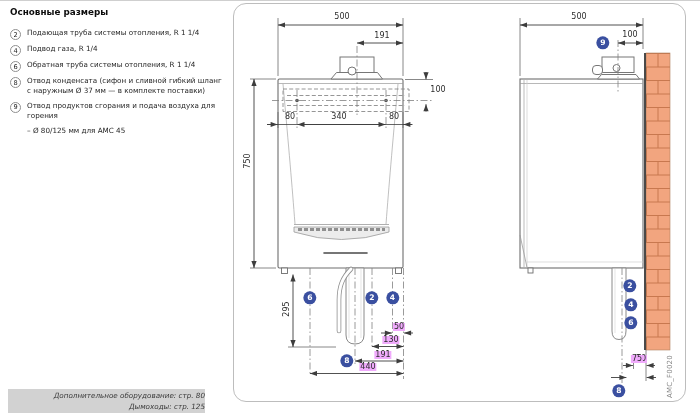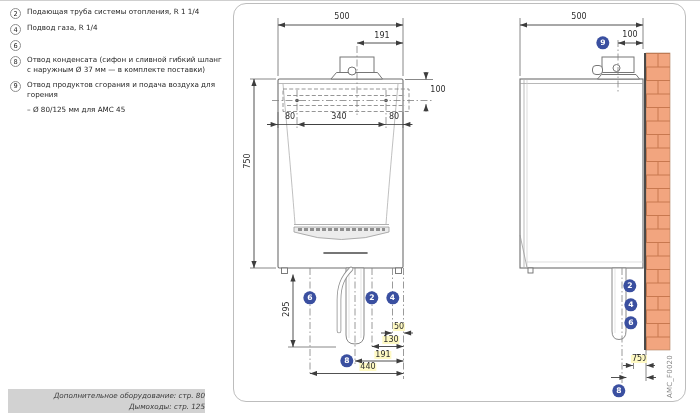--- a/index.html
+++ b/index.html
@@ -12,42 +12,44 @@
   .badge{flex:none;width:11px;height:11px;border:1px solid #8f8f8f;border-radius:50%;font-size:6.6px;color:#222;margin-top:1px;box-sizing:border-box;display:flex;align-items:center;justify-content:center}
   .li .txt{font-size:7.2px;line-height:1.45}
   .sub{font-size:7.2px;line-height:1.45;color:#262626;margin:0 0 2.5px 17px}
   
   .footnote{position:absolute;left:8px;top:389px;width:197px;height:24px;background:#d2d2d2;text-align:right;font-style:italic;font-size:7.2px;line-height:1.5;color:#3a3a3a;padding-top:2px;box-sizing:border-box}
   
   .panel{position:absolute;left:233px;top:3px;width:453px;height:399px;border:1.4px solid #bdbdbd;border-radius:13px;background:#fff;box-sizing:border-box;z-index:0}
   svg.draw{position:absolute;left:0;top:0;z-index:2}
   
   .dim{position:absolute;transform:translate(-50%,-50%);font-size:8px;line-height:1;color:#2c2c2c;white-space:nowrap;z-index:3}
-  .dim.bgw{background:#fef9c3;padding:0 1px}
+  .dim.bgw{background:#f0abfc;padding:0 1px}
   .dim.rot{transform:translate(-50%,-50%) rotate(-90deg)}
   
   .co{position:absolute;transform:translate(-50%,-50%);width:13.4px;height:13.4px;border-radius:50%;background:#3a4fa0;color:#fff;font-size:7.6px;font-weight:bold;display:flex;align-items:center;justify-content:center;z-index:4}
   .figcode{position:absolute;left:666px;top:342px;height:56px;writing-mode:vertical-rl;transform:rotate(180deg);font-size:7px;color:#878787;letter-spacing:.2px;z-index:3}
 </style>
 </head>
 <body>
 
 <div class="topline"></div>
 
 <section class="legend">
+  <h1>Основные размеры</h1>
   <div class="li">
     <span class="badge">2</span>
     <span class="txt">Подающая труба системы отопления, R 1 1/4</span>
   </div>
   <div class="li">
     <span class="badge">4</span>
     <span class="txt">Подвод газа, R 1/4</span>
   </div>
   <div class="li">
     <span class="badge">6</span>
+    <span class="txt">Обратная труба системы отопления, R 1 1/4</span>
   </div>
   <div class="li">
     <span class="badge">8</span>
     <span class="txt">Отвод конденсата (сифон и сливной гибкий шланг с наружным Ø 37 мм — в комплекте поставки)</span>
   </div>
   <div class="li">
     <span class="badge">9</span>
     <span class="txt">Отвод продуктов сгорания и подача воздуха для горения</span>
   </div>
   <div class="sub">– Ø 80/125 мм для AMC 45</div>

